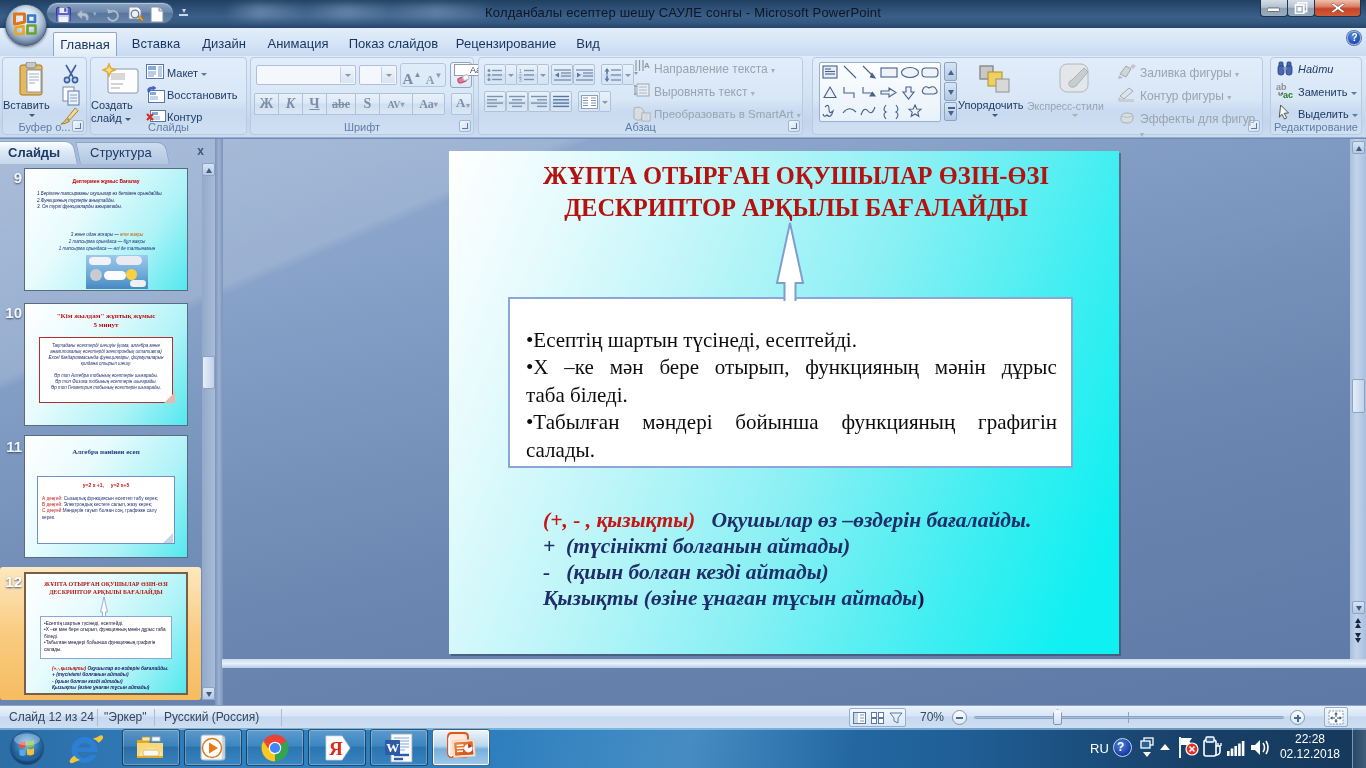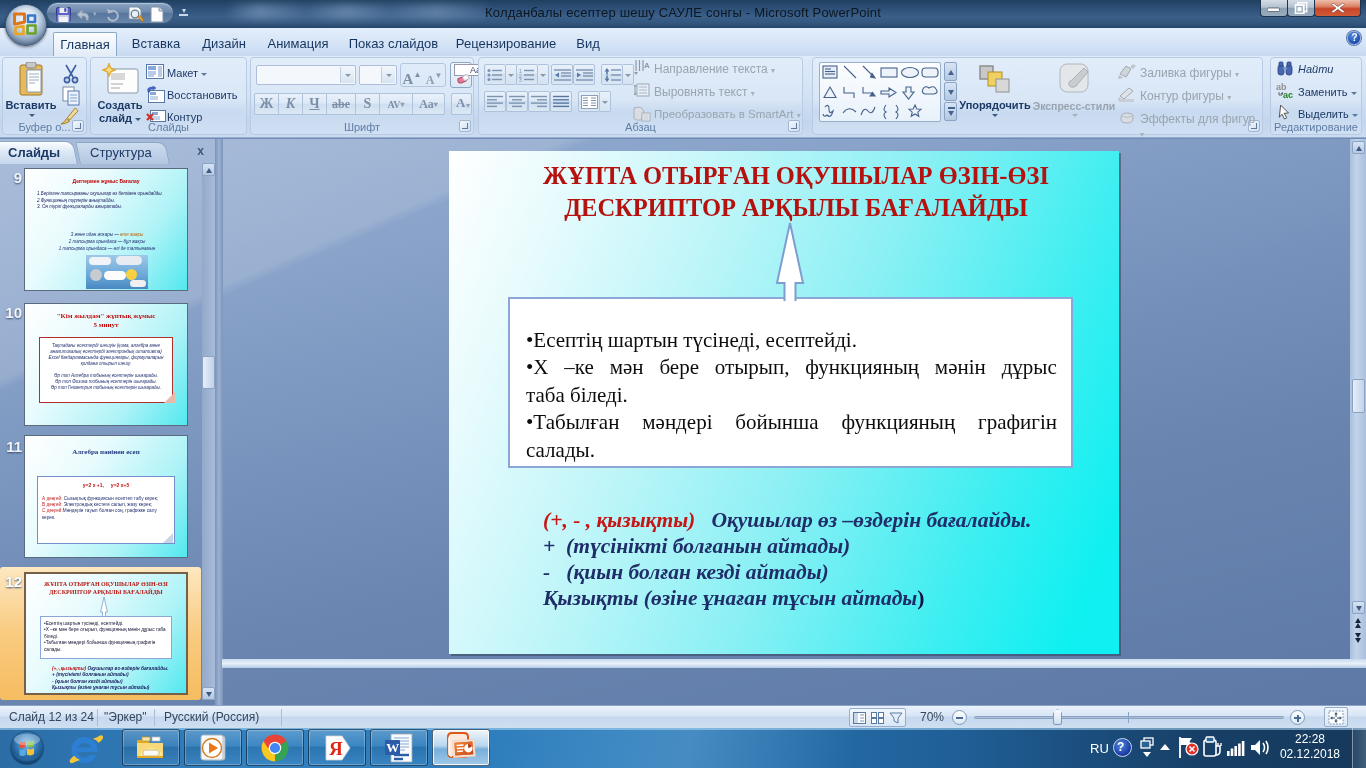--- a/index.html
+++ b/index.html
@@ -35,21 +35,21 @@
 #ribbon{position:absolute;left:0;top:56px;width:1366px;height:82px;
  background:linear-gradient(180deg,#dfeafa 0%,#d2e2f4 50%,#c2d5ec 82%,#cbdcf1 100%);
  border-bottom:1px solid #96add0;}
 .rgroup{position:absolute;top:1px;height:78px;border:1px solid #b8cbe2;border-radius:4px;
  background:linear-gradient(180deg,#e2edfa 0%,#d8e6f6 55%,#c8daf0 72%,#d0e0f3 100%);}
 .rglabel{position:absolute;left:0;bottom:1px;width:100%;text-align:center;font-size:11px;color:#5f7da5;}
 .dlauncher{position:absolute;right:2px;bottom:2px;width:12px;height:12px;border:1px solid #a0b6d2;border-radius:2px;
  background:linear-gradient(135deg,#f2f7fc,#cfdff0);}
 .dlauncher:after{content:"";position:absolute;left:2px;top:2px;width:5px;height:5px;
  border-left:1.5px solid #5a7aa0;border-top:1.5px solid #5a7aa0;transform:rotate(180deg);}
-.rbtnlabel{font-size:11px;color:#1d3a66;text-align:center;line-height:13px;font-weight:bold;}
+.rbtnlabel{font-size:11px;color:#1d3a66;line-height:13px;}
 .smallbtn-label{font-size:11px;color:#1d3a66;}
 .gray{color:#9aa4ae;}
 .arrow-down{display:inline-block;width:0;height:0;border-left:3px solid transparent;border-right:3px solid transparent;border-top:3px solid #5a7aa0;vertical-align:middle;}
 
 .ddbox{position:absolute;height:20px;border:1px solid #aebedb;background:#f4f7fb;border-radius:2px;}
 .ddbox .dd{position:absolute;right:1px;top:1px;width:14px;height:16px;background:linear-gradient(180deg,#f0f5fa,#d8e4f2);border-left:1px solid #c0cfe4;}
 .ddbox .dd:after{content:"";position:absolute;left:4px;top:7px;width:0;height:0;border-left:3px solid transparent;border-right:3px solid transparent;border-top:3px solid #8898ac;}
 
 .pbtn{position:absolute;width:22px;height:21px;border:1px solid #afc2dc;border-radius:2px;
  background:linear-gradient(180deg,#e9f1fa 0%,#dde9f6 45%,#cfdff0 50%,#dbe7f4 100%);

